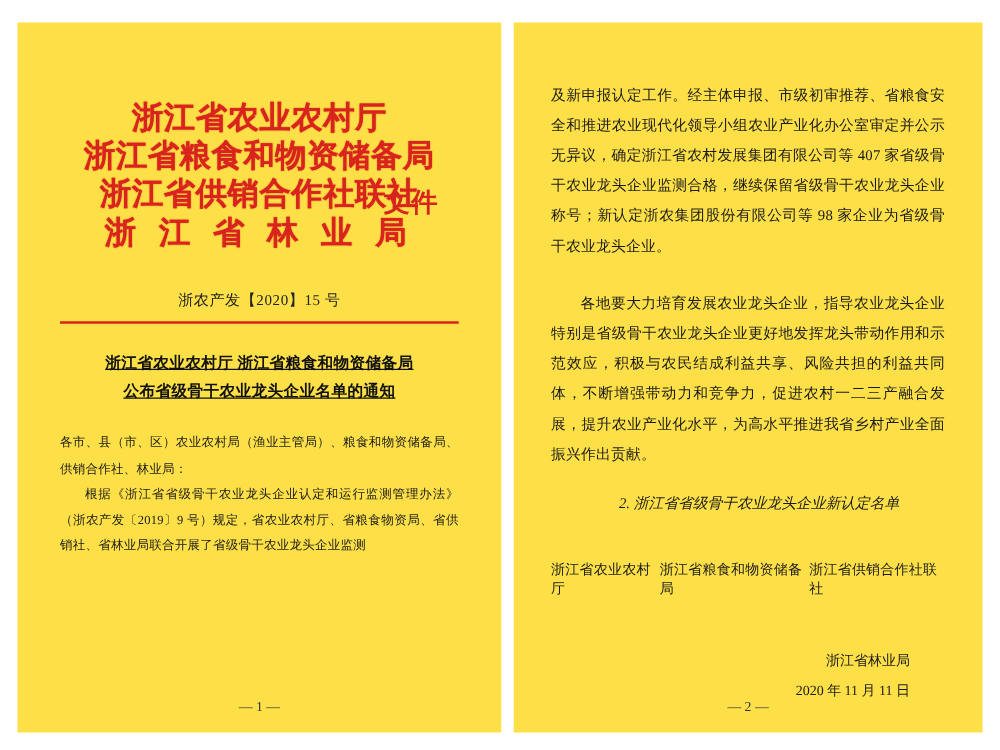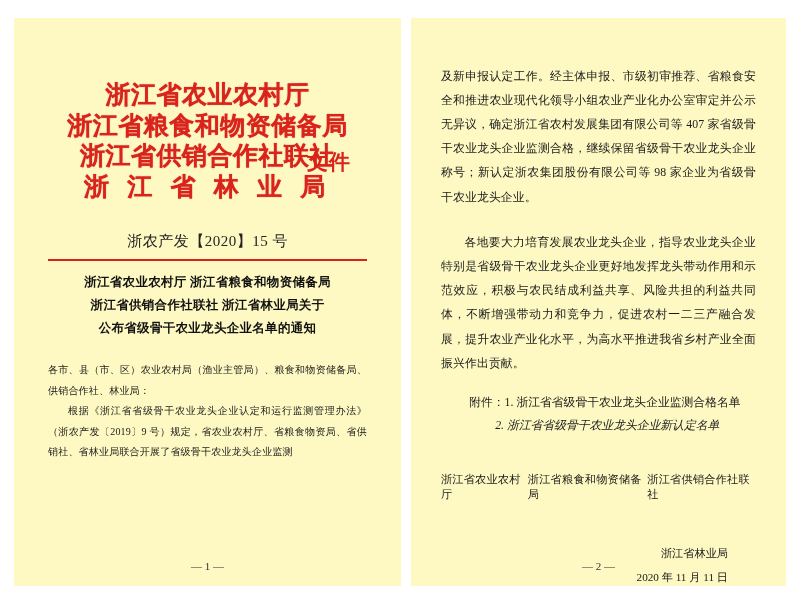--- a/index.html
+++ b/index.html
@@ -17,21 +17,21 @@
     position: relative;
     width: 800px;
     height: 600px;
     background: #ffffff;
     display: flex;
     box-sizing: border-box;
     padding: 18px 14px 14px 14px;
   }
   .sheet {
     position: relative;
-    background: #fef9c3;
+    background: #fde047;
     box-sizing: border-box;
   }
   .sheet-left {
     width: 392px;
     height: 568px;
     padding: 28px 34px 10px 34px;
   }
   .gap {
     width: 10px;
   }
@@ -67,38 +67,39 @@
     right: 16px;
     bottom: 26px;
     font-size: 21px;
     color: #d8241d;
     font-weight: bold;
     letter-spacing: 1px;
   }
   .doc-number {
     margin-top: 30px;
     text-align: center;
-    font-size: 15px;
+    font-size: 12px;
     color: #222;
     letter-spacing: 0.5px;
   }
   .red-rule {
     margin-top: 8px;
     height: 2px;
     background: #d8241d;
     width: 100%;
   }
   .doc-title {
-    margin-top: 10px;
+    margin-top: 20px;
     text-align: center;
     font-weight: bold;
     font-size: 12.5px;
     line-height: 1.85;
     color: #111;
     letter-spacing: 0.3px;
+    text-decoration: underline;
   }
   .doc-title .t-line { display: block; }
   .body-text {
     margin-top: 20px;
     font-size: 10px;
     line-height: 2.05;
     color: #1a1a1a;
     text-align: justify;
     letter-spacing: 0.2px;
   }
@@ -165,21 +166,20 @@
       <span class="mast-line">浙江省供销合作社联社</span>
       <span class="mast-line spaced">浙 江 省 林 业 局</span>
       <span class="mast-doc">文件</span>
     </div>
 
     <div class="doc-number">浙农产发【2020】15 号</div>
     <div class="red-rule"></div>
 
     <div class="doc-title">
       <span class="t-line">浙江省农业农村厅  浙江省粮食和物资储备局</span>
-      <span class="t-line">浙江省供销合作社联社  浙江省林业局关于</span>
       <span class="t-line">公布省级骨干农业龙头企业名单的通知</span>
     </div>
 
     <div class="body-text">
       <p>各市、县（市、区）农业农村局（渔业主管局）、粮食和物资储备局、供销合作社、林业局：</p>
       <p class="indent">根据《浙江省省级骨干农业龙头企业认定和运行监测管理办法》（浙农产发〔2019〕9 号）规定，省农业农村厅、省粮食物资局、省供销社、省林业局联合开展了省级骨干农业龙头企业监测</p>
     </div>
 
     <div class="page-num">— 1 —</div>
   </div>
@@ -187,21 +187,20 @@
   <div class="gap"></div>
 
   <div class="sheet sheet-right">
 
     <div class="r-body">
       <p>及新申报认定工作。经主体申报、市级初审推荐、省粮食安全和推进农业现代化领导小组农业产业化办公室审定并公示无异议，确定浙江省农村发展集团有限公司等 407 家省级骨干农业龙头企业监测合格，继续保留省级骨干农业龙头企业称号；新认定浙农集团股份有限公司等 98 家企业为省级骨干农业龙头企业。</p>
       <p class="indent">各地要大力培育发展农业龙头企业，指导农业龙头企业特别是省级骨干农业龙头企业更好地发挥龙头带动作用和示范效应，积极与农民结成利益共享、风险共担的利益共同体，不断增强带动力和竞争力，促进农村一二三产融合发展，提升农业产业化水平，为高水平推进我省乡村产业全面振兴作出贡献。</p>
     </div>
 
     <div class="attach">
-      <div class="a1">附件：1. 浙江省省级骨干农业龙头企业监测合格名单</div>
       <div class="a2">2. 浙江省省级骨干农业龙头企业新认定名单</div>
     </div>
 
     <div class="signers">
       <span>浙江省农业农村厅</span>
       <span>浙江省粮食和物资储备局</span>
       <span>浙江省供销合作社联社</span>
     </div>
 
     <div class="signer-last">

